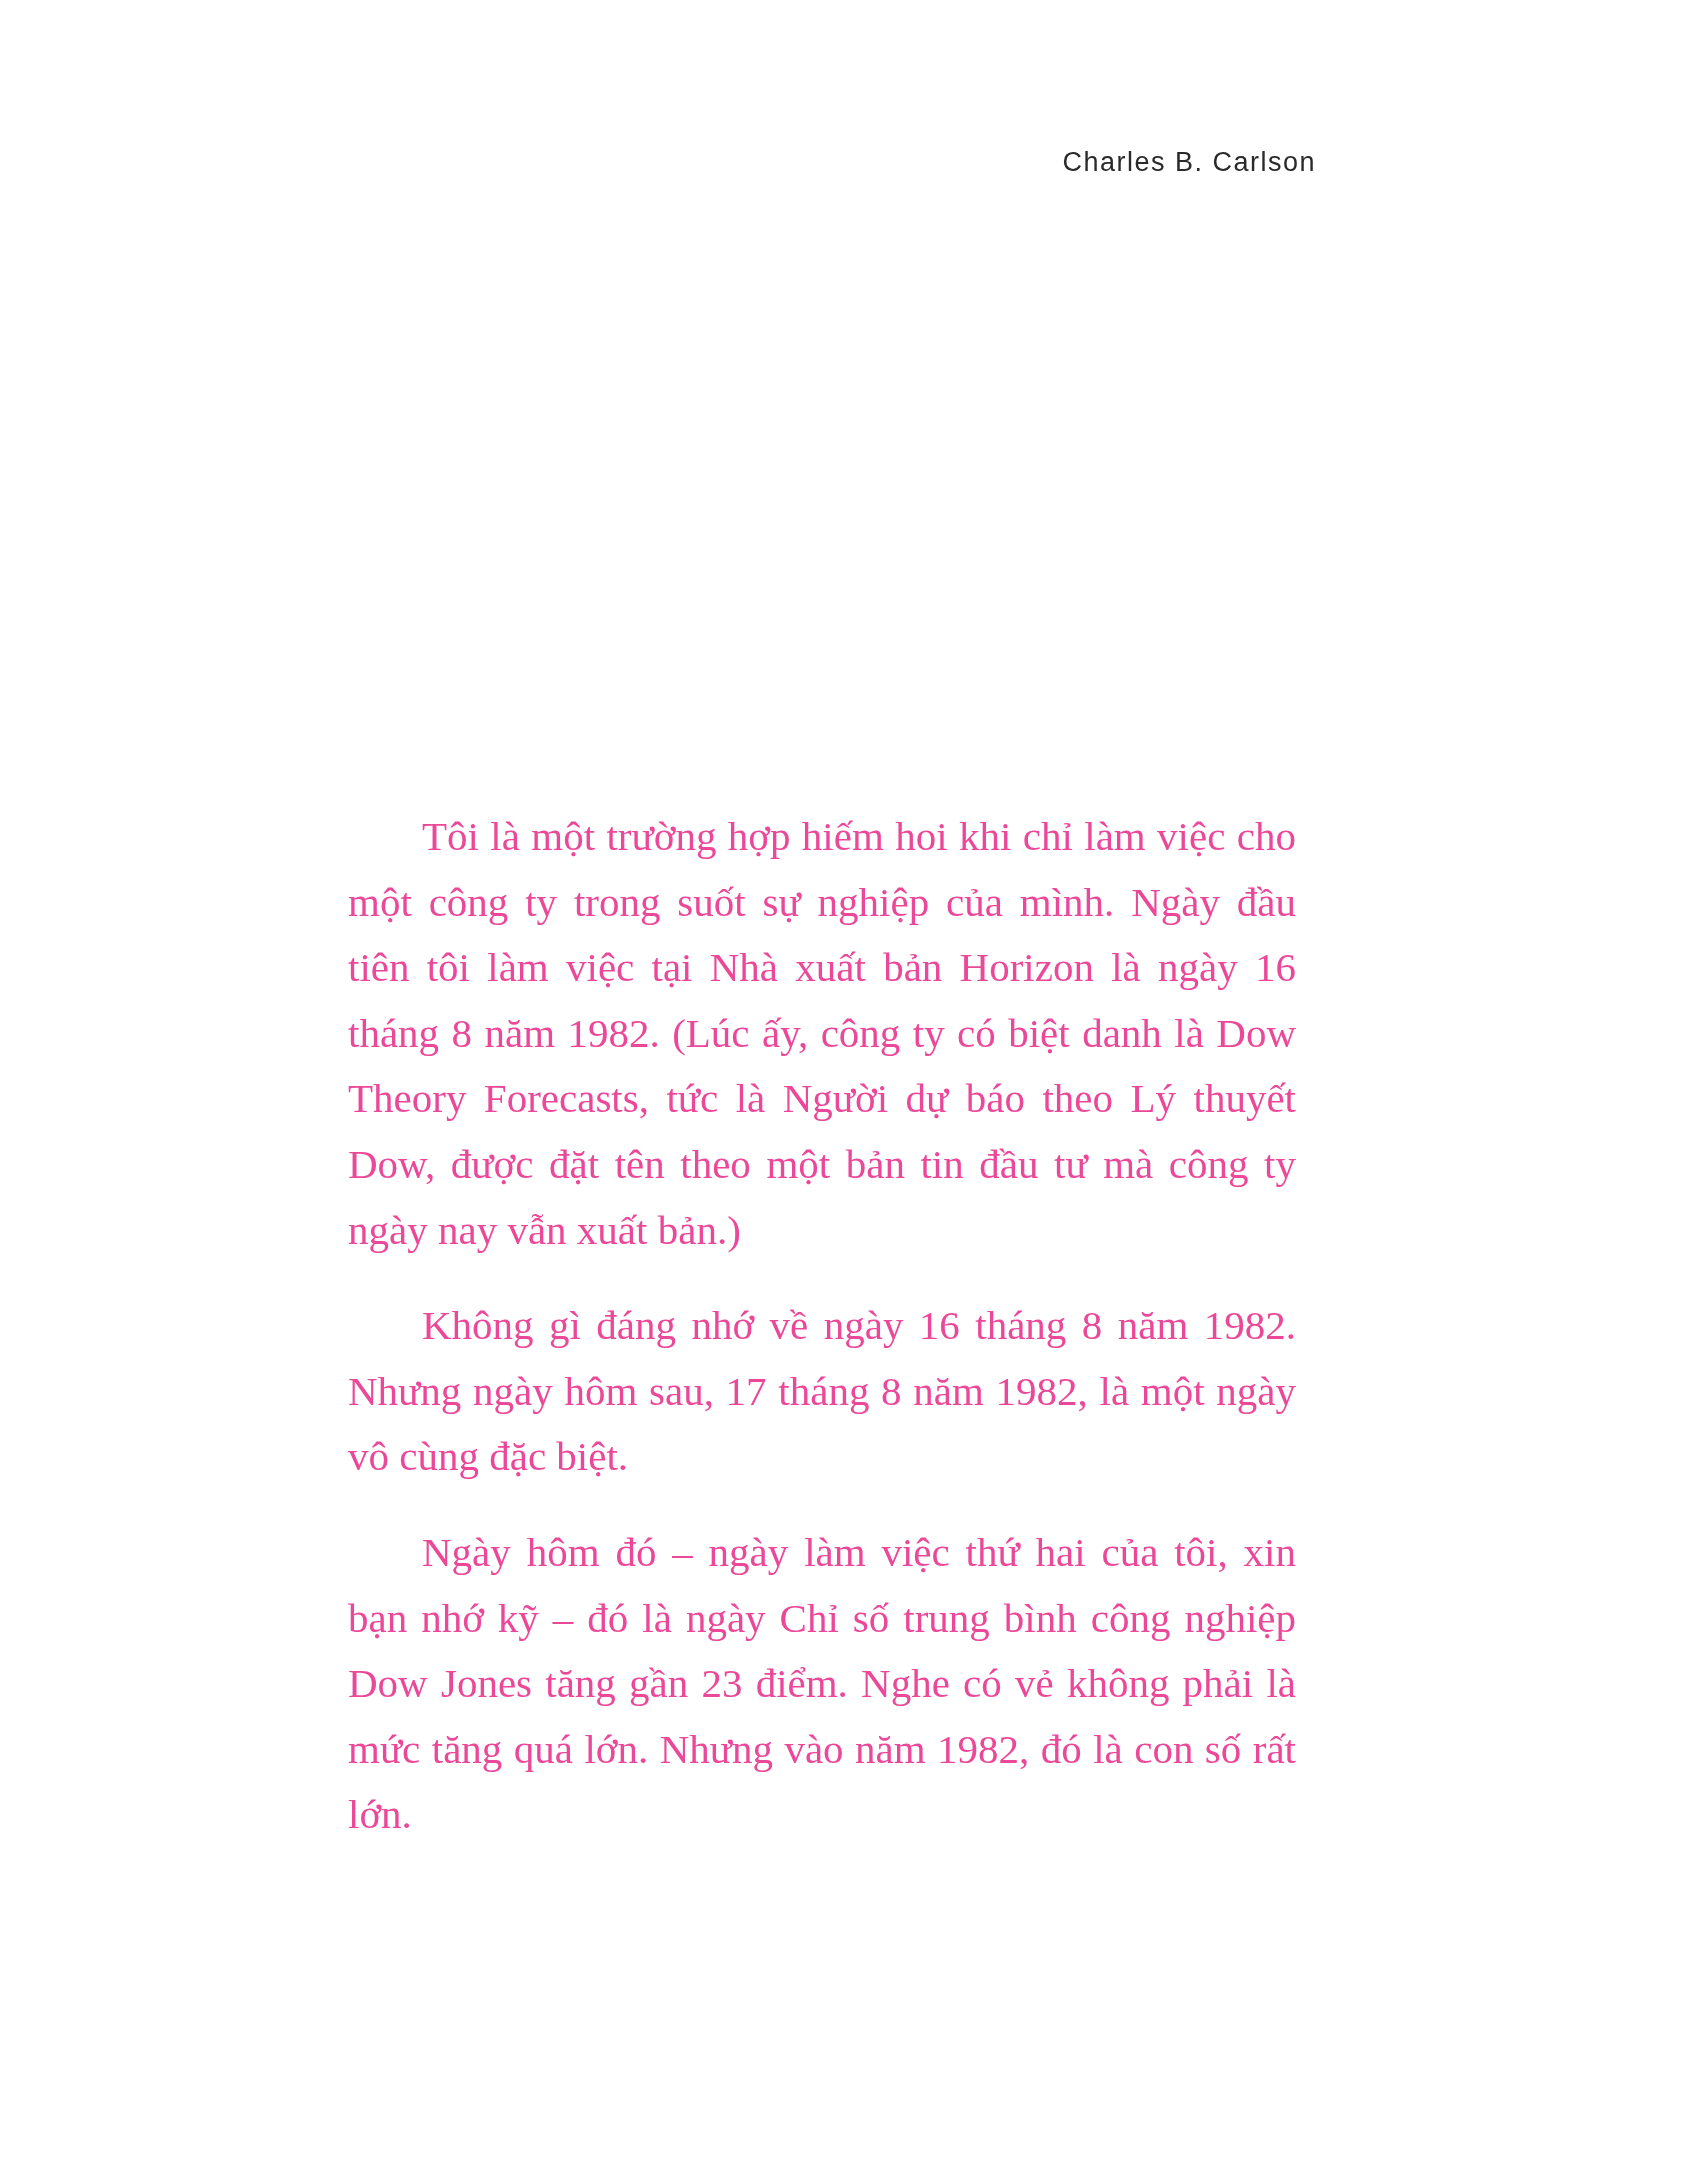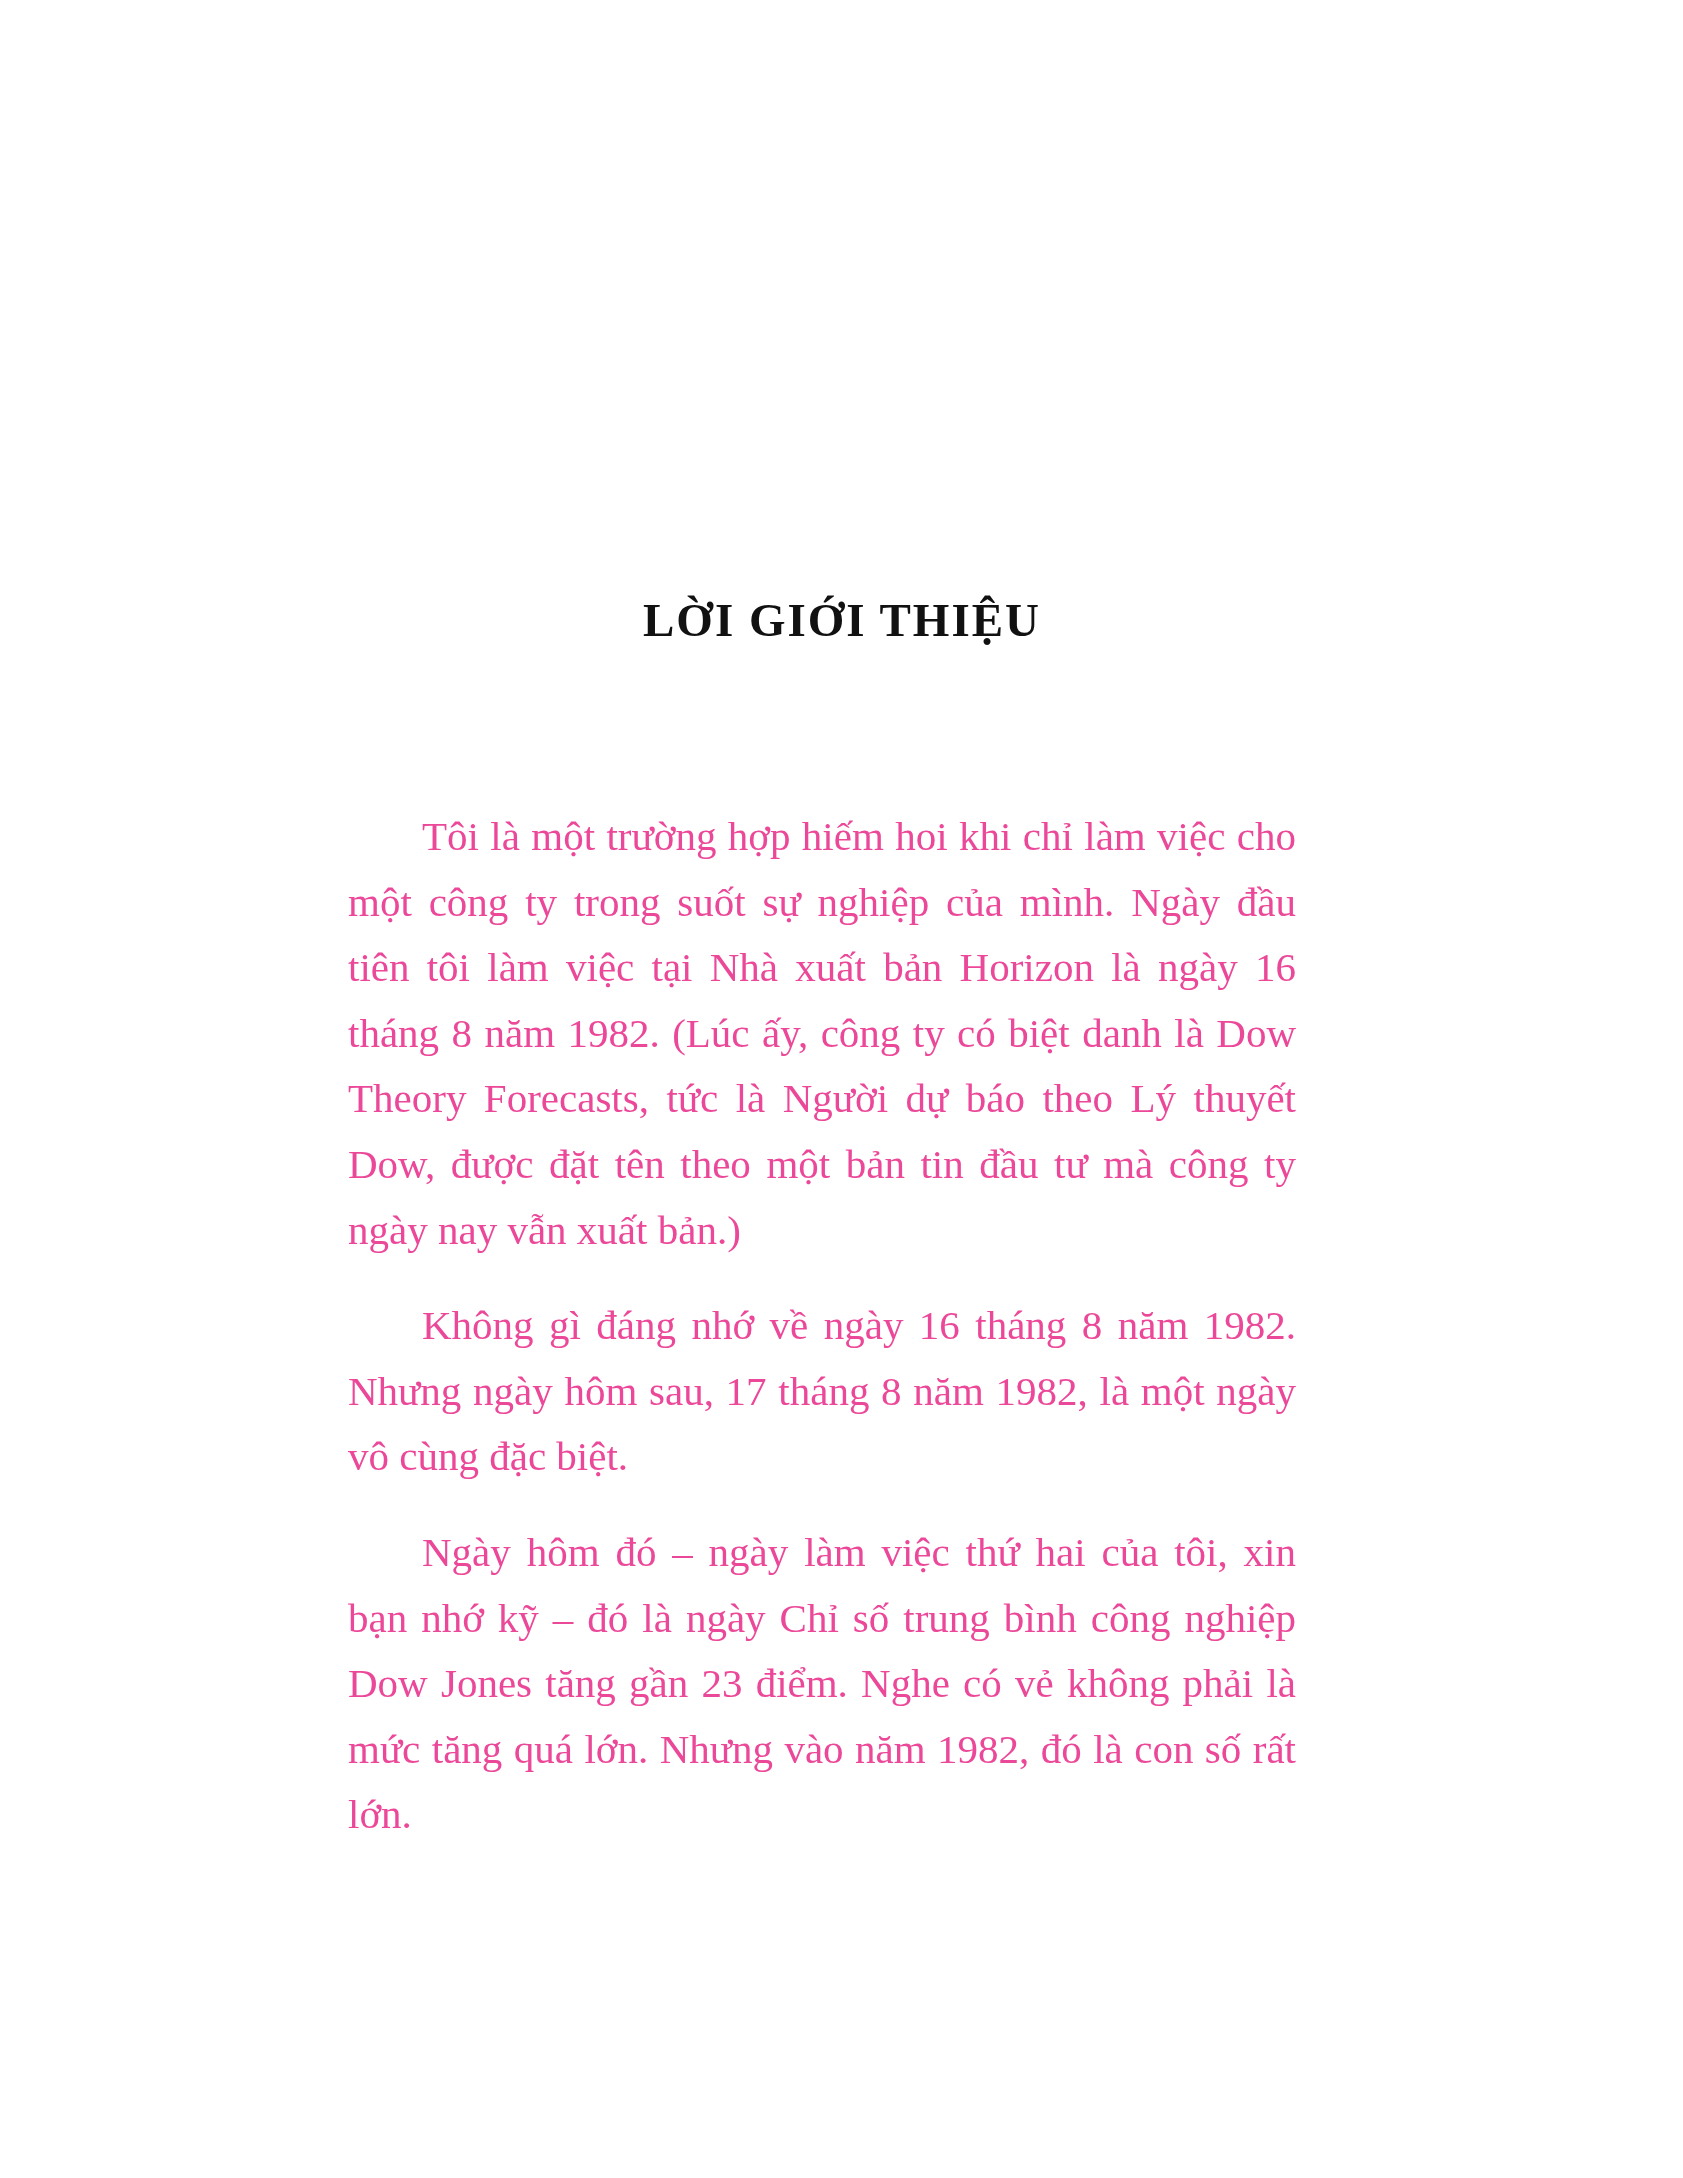--- a/index.html
+++ b/index.html
@@ -62,22 +62,22 @@
     text-align: right;
     font-size: 29px;
     color: #161616;
   }
 </style>
 </head>
 <body>
 
 <div class="page">
 
+  <div class="running-header">Charles B. Carlson</div>
 
-  <h1 class="chapter-title">LỜI GIỚI THIỆU</h1>
 
   <div class="body-text">
     <p>Tôi là một trường hợp hiếm hoi khi chỉ làm việc cho một công ty trong suốt sự nghiệp của mình. Ngày đầu tiên tôi làm việc tại Nhà xuất bản Horizon là ngày 16 tháng 8 năm 1982. (Lúc ấy, công ty có biệt danh là Dow Theory Forecasts, tức là Người dự báo theo Lý thuyết Dow, được đặt tên theo một bản tin đầu tư mà công ty ngày nay vẫn xuất bản.)</p>
     <p>Không gì đáng nhớ về ngày 16 tháng 8 năm 1982. Nhưng ngày hôm sau, 17 tháng 8 năm 1982, là một ngày vô cùng đặc biệt.</p>
     <p>Ngày hôm đó – ngày làm việc thứ hai của tôi, xin bạn nhớ kỹ – đó là ngày Chỉ số trung bình công nghiệp Dow Jones tăng gần 23 điểm. Nghe có vẻ không phải là mức tăng quá lớn. Nhưng vào năm 1982, đó là con số rất lớn.</p>
   </div>
 
 
 </div>
 

